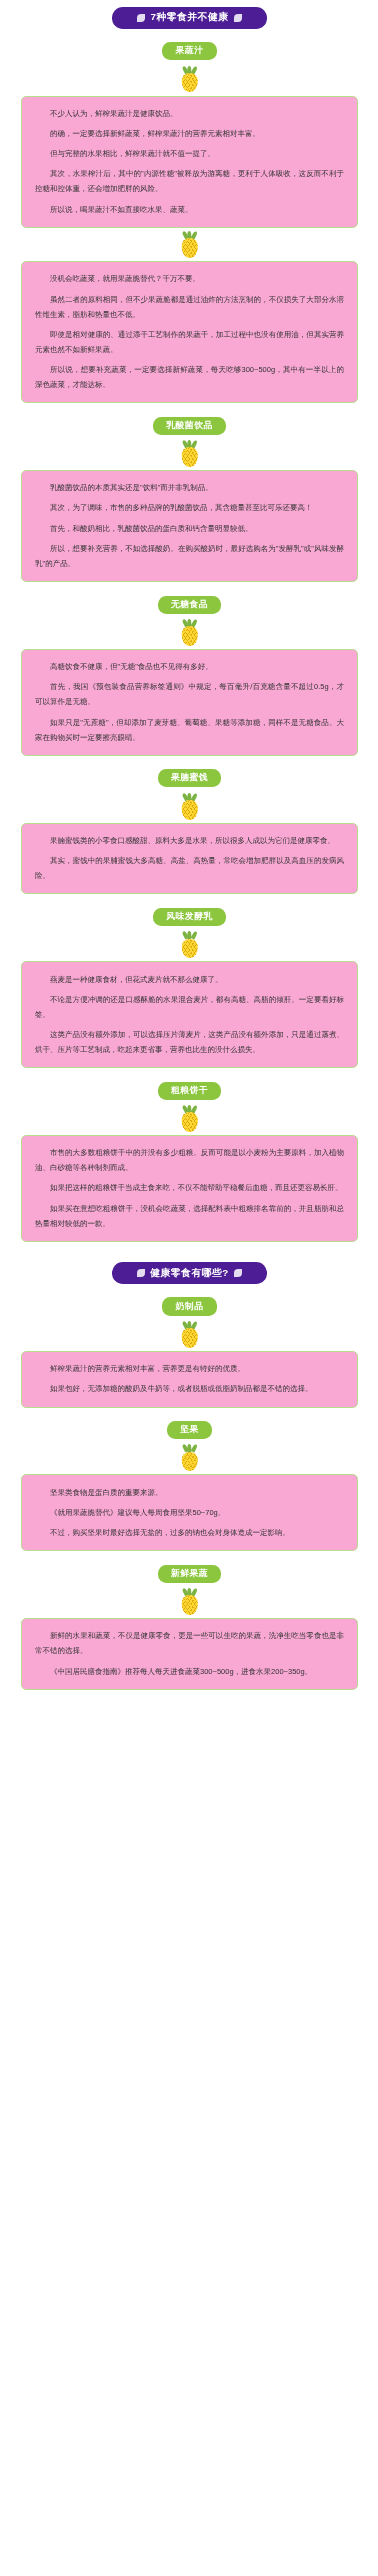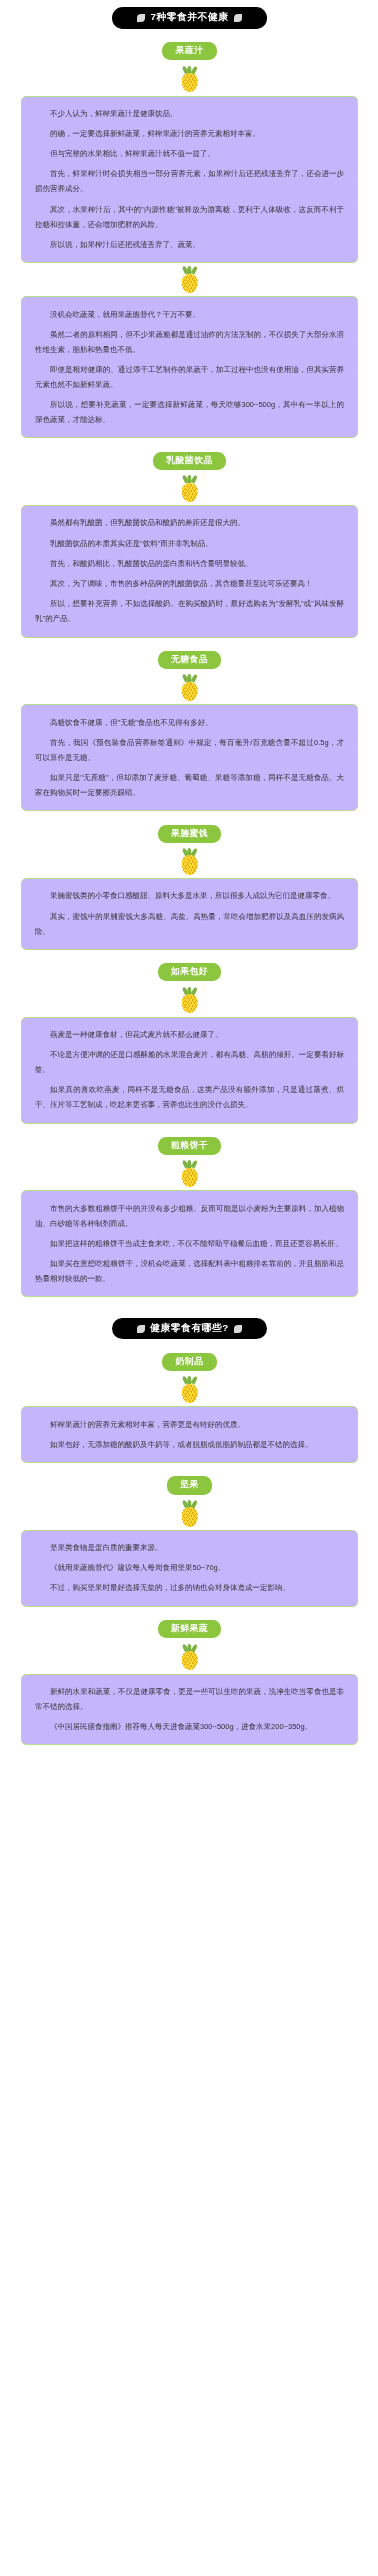--- a/index.html
+++ b/index.html
@@ -18,21 +18,21 @@
     width: 379px;
     position: relative;
     background: #fff;
   }
 
   
   .header-banner {
     margin: 7.2px auto 3.1px auto;
     width: 155px;
     height: 21.6px;
-    background: #000000;
+    background: #4c1d95;
     border-radius: 10.8px;
     display: flex;
     align-items: center;
     justify-content: center;
     color: #ffffff;
     font-size: 9.8px;
     font-weight: bold;
     letter-spacing: 0.5px;
     position: relative;
   }
@@ -109,21 +109,21 @@
       repeating-linear-gradient(58deg, transparent 0 2.6px, rgba(214,158,0,.55) 2.6px 3.1px),
       repeating-linear-gradient(-58deg, transparent 0 2.6px, rgba(214,158,0,.55) 2.6px 3.1px);
   }
 
   
   .card {
     border: 0.5px solid #b6dd8a;
     border-radius: 5.2px;
     margin: 3.1px 20.6px 0 20.6px;
     padding: 9.3px 13.4px 10.3px 13.4px;
-    background: #c4b5fd;
+    background: #f9a8d4;
   }
   .card p {
     margin: 0 0 5.2px 0;
     font-size: 7.5px;
     line-height: 2.0;
     color: #333333;
     text-align: justify;
     text-indent: 2em;
   }
   .card p:last-child { margin-bottom: 0; }
@@ -152,23 +152,22 @@
             <i></i>
             <i></i>
           </div>
           <div class="body"></div>
         </div>
       </div>
       <div class="card">
         <p>不少人认为，鲜榨果蔬汁是健康饮品。</p>
         <p>的确，一定要选择新鲜蔬菜，鲜榨果蔬汁的营养元素相对丰富。</p>
         <p>但与完整的水果相比，鲜榨果蔬汁就不值一提了。</p>
-        <p>首先，鲜果榨汁时会损失相当一部分营养元素，如果榨汁后还把残渣丢弃了，还会进一步损伤营养成分。</p>
         <p>其次，水果榨汁后，其中的"内源性糖"被释放为游离糖，更利于人体吸收，这反而不利于控糖和控体重，还会增加肥胖的风险。</p>
-        <p>所以说，如果榨汁后还把残渣丢弃了、蔬菜。</p>
+        <p>所以说，喝果蔬汁不如直接吃水果、蔬菜。</p>
       </div>
       <div class="pine-wrap">
         <div class="pine">
           <div class="leaves">
             <i></i>
             <i></i>
             <i></i>
           </div>
           <div class="body"></div>
         </div>
@@ -186,24 +185,23 @@
         <div class="pine">
           <div class="leaves">
             <i></i>
             <i></i>
             <i></i>
           </div>
           <div class="body"></div>
         </div>
       </div>
       <div class="card">
-        <p>虽然都有乳酸菌，但乳酸菌饮品和酸奶的差距还是很大的。</p>
         <p>乳酸菌饮品的本质其实还是"饮料"而并非乳制品。</p>
+        <p>其次，为了调味，市售的多种品牌的乳酸菌饮品，其含糖量甚至比可乐还要高！</p>
         <p>首先，和酸奶相比，乳酸菌饮品的蛋白质和钙含量明显较低。</p>
-        <p>其次，为了调味，市售的多种品牌的乳酸菌饮品，其含糖量甚至比可乐还要高！</p>
         <p>所以，想要补充营养，不如选择酸奶。在购买酸奶时，最好选购名为"发酵乳"或"风味发酵乳"的产品。</p>
       </div>
       <div class="sec-title-wrap">
         <div class="sec-title">无糖食品</div>
       </div>
       <div class="pine-wrap">
         <div class="pine">
           <div class="leaves">
             <i></i>
             <i></i>
@@ -228,36 +226,36 @@
             <i></i>
           </div>
           <div class="body"></div>
         </div>
       </div>
       <div class="card">
         <p>果腩蜜饯类的小零食口感酸甜、原料大多是水果，所以很多人成以为它们是健康零食。</p>
         <p>其实，蜜饯中的果脯蜜饯大多高糖、高盐、高热量，常吃会增加肥胖以及高血压的发病风险。</p>
       </div>
       <div class="sec-title-wrap">
-        <div class="sec-title">如果包好</div>
+        <div class="sec-title">风味发酵乳</div>
       </div>
       <div class="pine-wrap">
         <div class="pine">
           <div class="leaves">
             <i></i>
             <i></i>
             <i></i>
           </div>
           <div class="body"></div>
         </div>
       </div>
       <div class="card">
         <p>燕麦是一种健康食材，但花式麦片就不那么健康了。</p>
         <p>不论是方便冲调的还是口感酥脆的水果混合麦片，都有高糖、高脂的倾肝。一定要看好标签。</p>
-        <p>如果真的喜欢吃燕麦，同样不是无糖食品，这类产品没有额外添加，只是通过蒸煮、烘干、压片等工艺制成，吃起来更省事，营养也比生的没什么损失。</p>
+        <p>这类产品没有额外添加，可以选择压片薄麦片，这类产品没有额外添加，只是通过蒸煮、烘干、压片等工艺制成，吃起来更省事，营养也比生的没什么损失。</p>
       </div>
       <div class="sec-title-wrap">
         <div class="sec-title">粗粮饼干</div>
       </div>
       <div class="pine-wrap">
         <div class="pine">
           <div class="leaves">
             <i></i>
             <i></i>
             <i></i>

